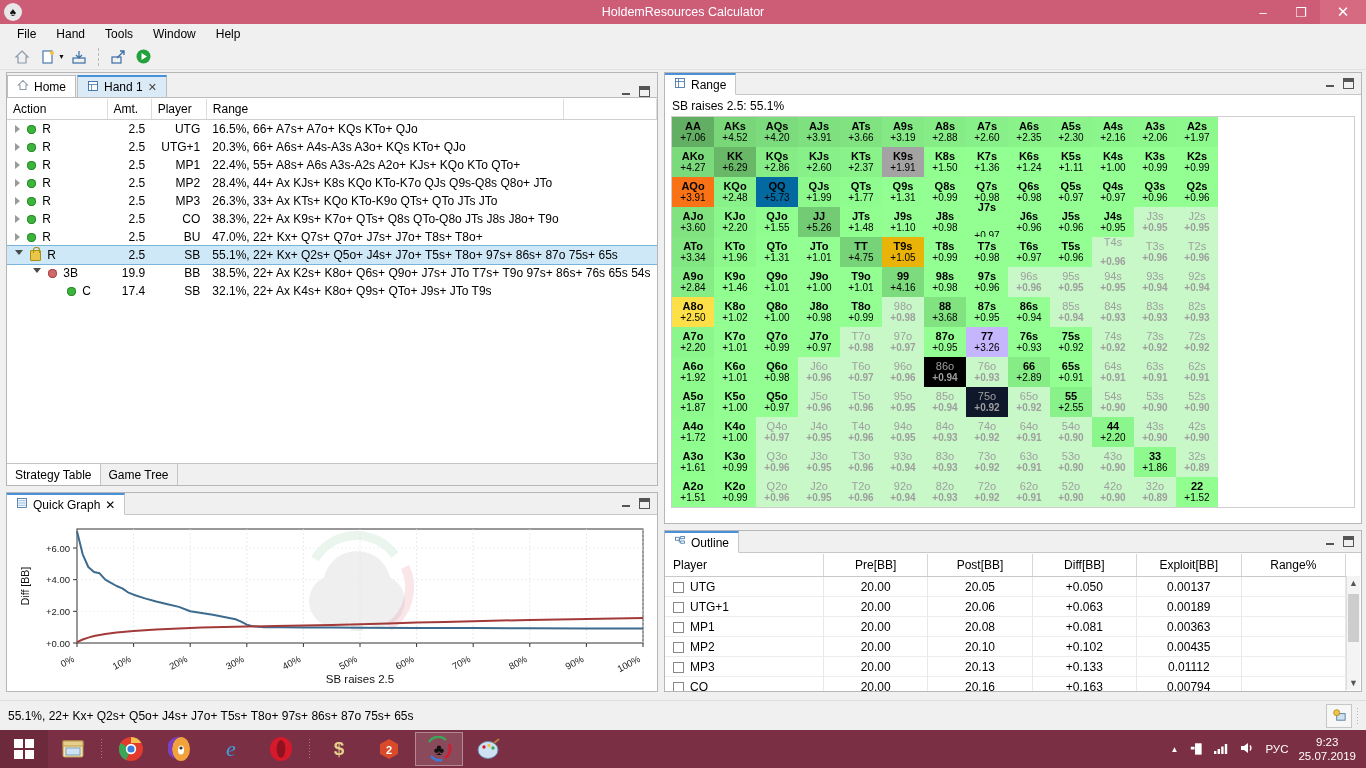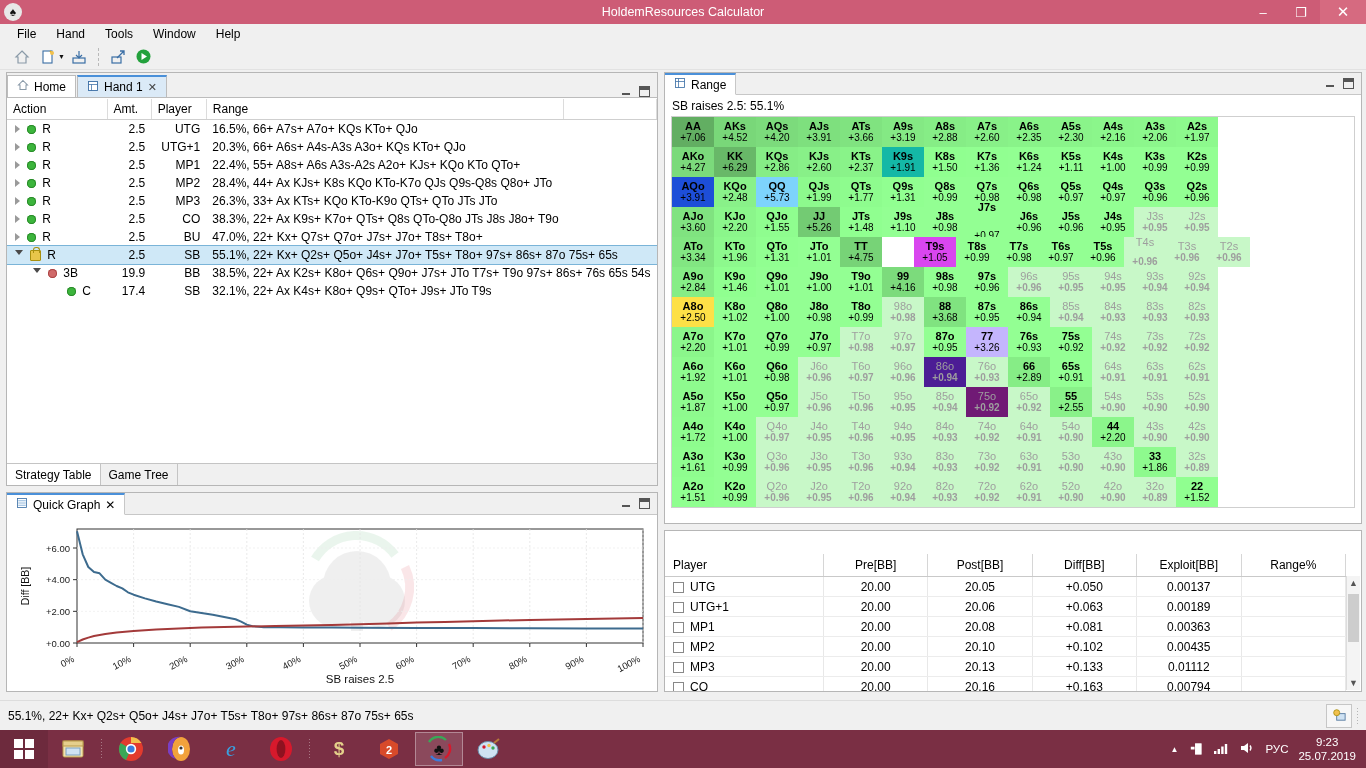--- a/index.html
+++ b/index.html
@@ -494,21 +494,21 @@
             <span class="ev">+2.86</span>
           </div>
           <div class="rcell" style="background: rgb(136, 240, 136);">
             <span class="hand">KJs</span>
             <span class="ev">+2.60</span>
           </div>
           <div class="rcell" style="background: rgb(137, 243, 137);">
             <span class="hand">KTs</span>
             <span class="ev">+2.37</span>
           </div>
-          <div class="rcell" style="background: #14b8a6;">
+          <div class="rcell" style="background: #a3a3a3;">
             <span class="hand">K9s</span>
             <span class="ev">+1.91</span>
           </div>
           <div class="rcell" style="background: rgb(144, 255, 144);">
             <span class="hand">K8s</span>
             <span class="ev">+1.50</span>
           </div>
           <div class="rcell" style="background: rgb(145, 255, 145);">
             <span class="hand">K7s</span>
             <span class="ev">+1.36</span>
@@ -528,29 +528,29 @@
           <div class="rcell" style="background: rgb(147, 255, 147);">
             <span class="hand">K3s</span>
             <span class="ev">+0.99</span>
           </div>
           <div class="rcell" style="background: rgb(147, 255, 147);">
             <span class="hand">K2s</span>
             <span class="ev">+0.99</span>
           </div>
         </div>
         <div class="rrow">
-          <div class="rcell" style="background: #1d4ed8;">
+          <div class="rcell" style="background: #f97316;">
             <span class="hand">AQo</span>
             <span class="ev">+3.91</span>
           </div>
           <div class="rcell" style="background: rgb(137, 241, 137);">
             <span class="hand">KQo</span>
             <span class="ev">+2.48</span>
           </div>
-          <div class="rcell" style="background: #7dd3fc; text-align: center;">
+          <div class="rcell" style="background: #0369a1; text-align: center;">
             <span class="hand">QQ</span>
             <span class="ev">+5.73</span>
           </div>
           <div class="rcell" style="background: rgb(141, 249, 141);">
             <span class="hand">QJs</span>
             <span class="ev">+1.99</span>
           </div>
           <div class="rcell" style="background: rgb(142, 252, 142);">
             <span class="hand">QTs</span>
             <span class="ev">+1.77</span>
@@ -656,21 +656,21 @@
             <span class="ev">+1.31</span>
           </div>
           <div class="rcell" style="background: rgb(147, 255, 147);">
             <span class="hand">JTo</span>
             <span class="ev">+1.01</span>
           </div>
           <div class="rcell" style="background: rgb(119, 211, 119);">
             <span class="hand">TT</span>
             <span class="ev">+4.75</span>
           </div>
-          <div class="rcell" style="background: #d946ef; margin-left: 32px;">
+          <div class="rcell" style="background: #eab308;">
             <span class="hand">T9s</span>
             <span class="ev">+1.05</span>
           </div>
           <div class="rcell" style="background: rgb(147, 255, 147);">
             <span class="hand">T8s</span>
             <span class="ev">+0.99</span>
           </div>
           <div class="rcell" style="background: rgb(147, 255, 147);">
             <span class="hand">T7s</span>
             <span class="ev">+0.98</span>
@@ -876,21 +876,21 @@
             <span class="ev">+0.96</span>
           </div>
           <div class="rcell off" style="background: rgb(200, 248, 200);">
             <span class="hand">T6o</span>
             <span class="ev">+0.97</span>
           </div>
           <div class="rcell off" style="background: rgb(200, 248, 200);">
             <span class="hand">96o</span>
             <span class="ev">+0.96</span>
           </div>
-          <div class="rcell off" style="background: #4c1d95;">
+          <div class="rcell off" style="background: #000000;">
             <span class="hand">86o</span>
             <span class="ev">+0.94</span>
           </div>
           <div class="rcell off" style="background: rgb(200, 248, 200);">
             <span class="hand">76o</span>
             <span class="ev">+0.93</span>
           </div>
           <div class="rcell" style="background: rgb(134, 237, 134);">
             <span class="hand">66</span>
             <span class="ev">+2.89</span>
@@ -934,21 +934,21 @@
             <span class="ev">+0.96</span>
           </div>
           <div class="rcell off" style="background: rgb(200, 248, 200);">
             <span class="hand">95o</span>
             <span class="ev">+0.95</span>
           </div>
           <div class="rcell off" style="background: rgb(200, 248, 200);">
             <span class="hand">85o</span>
             <span class="ev">+0.94</span>
           </div>
-          <div class="rcell off" style="background: #701a75;">
+          <div class="rcell off" style="background: #0f172a;">
             <span class="hand">75o</span>
             <span class="ev">+0.92</span>
           </div>
           <div class="rcell off" style="background: rgb(200, 248, 200);">
             <span class="hand">65o</span>
             <span class="ev">+0.92</span>
           </div>
           <div class="rcell" style="background: rgb(137, 241, 137);">
             <span class="hand">55</span>
             <span class="ev">+2.55</span>
@@ -1125,20 +1125,37 @@
           </div>
           <div class="rcell" style="background: rgb(144, 255, 144);">
             <span class="hand">22</span>
             <span class="ev">+1.52</span>
           </div>
         </div>
       </div>
   </div>
 
   <div class="panel" id="outline-panel">
+    <div class="panel-head">
+      <div class="ptab active sel-blue">
+        <span>
+          <svg width="12" height="12" viewBox="0 0 16 16">
+              <rect x="2" y="3" width="5" height="4" fill="#fff" stroke="#3a6ea5" stroke-width="1"></rect>
+              <rect x="9" y="2" width="5" height="3" fill="#fff" stroke="#3a6ea5" stroke-width="1"></rect>
+              <rect x="9" y="8" width="5" height="3" fill="#fff" stroke="#3a6ea5" stroke-width="1"></rect>
+              <path d="M7 5h2M7 5v4.5h2" stroke="#3a6ea5" stroke-width="1" fill="none"></path>
+            </svg>
+        </span>
+        <span>Outline</span>
+      </div>
+      <div class="panel-head-btns">
+        <span class="mini-btn mini-min"></span>
+        <span class="mini-btn mini-max"></span>
+      </div>
+    </div>
     <div style="position:absolute;top:23px;left:0;right:15px;bottom:0;overflow:hidden;background:#fff;">
       <table class="otable">
         <thead>
             <tr id="otable-head">
               <th class="left" style="width: 160px;">Player</th>
               <th style="width: 105px;">Pre[BB]</th>
               <th style="width: 105px;">Post[BB]</th>
               <th style="width: 105px;">Diff[BB]</th>
               <th style="width: 105px;">Exploit[BB]</th>
               <th style="width: 105px;">Range%</th>

